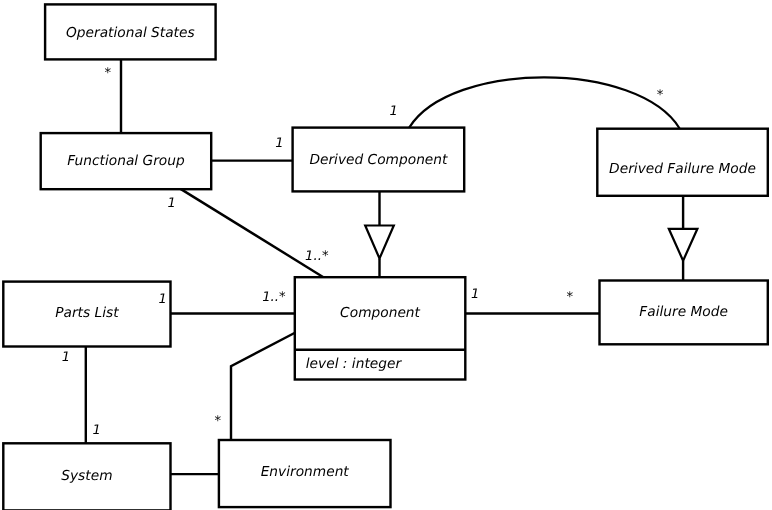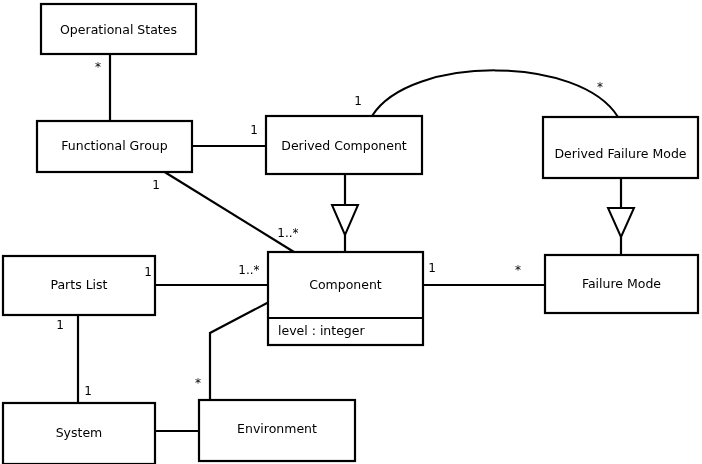--- a/index.html
+++ b/index.html
@@ -9,20 +9,21 @@
   }
   body {
     font-family: "DejaVu Sans", sans-serif;
   }
   #diagram-root {
     position: relative;
     width: 702px;
     height: 464px;
     background: #ffffff;
     overflow: hidden;
+    font-style: italic;
   }
   svg#uml-canvas {
     display: block;
     width: 702px;
     height: 464px;
   }
   .cls-box {
     fill: #ffffff;
     stroke: #000000;
     stroke-width: 2.2;

